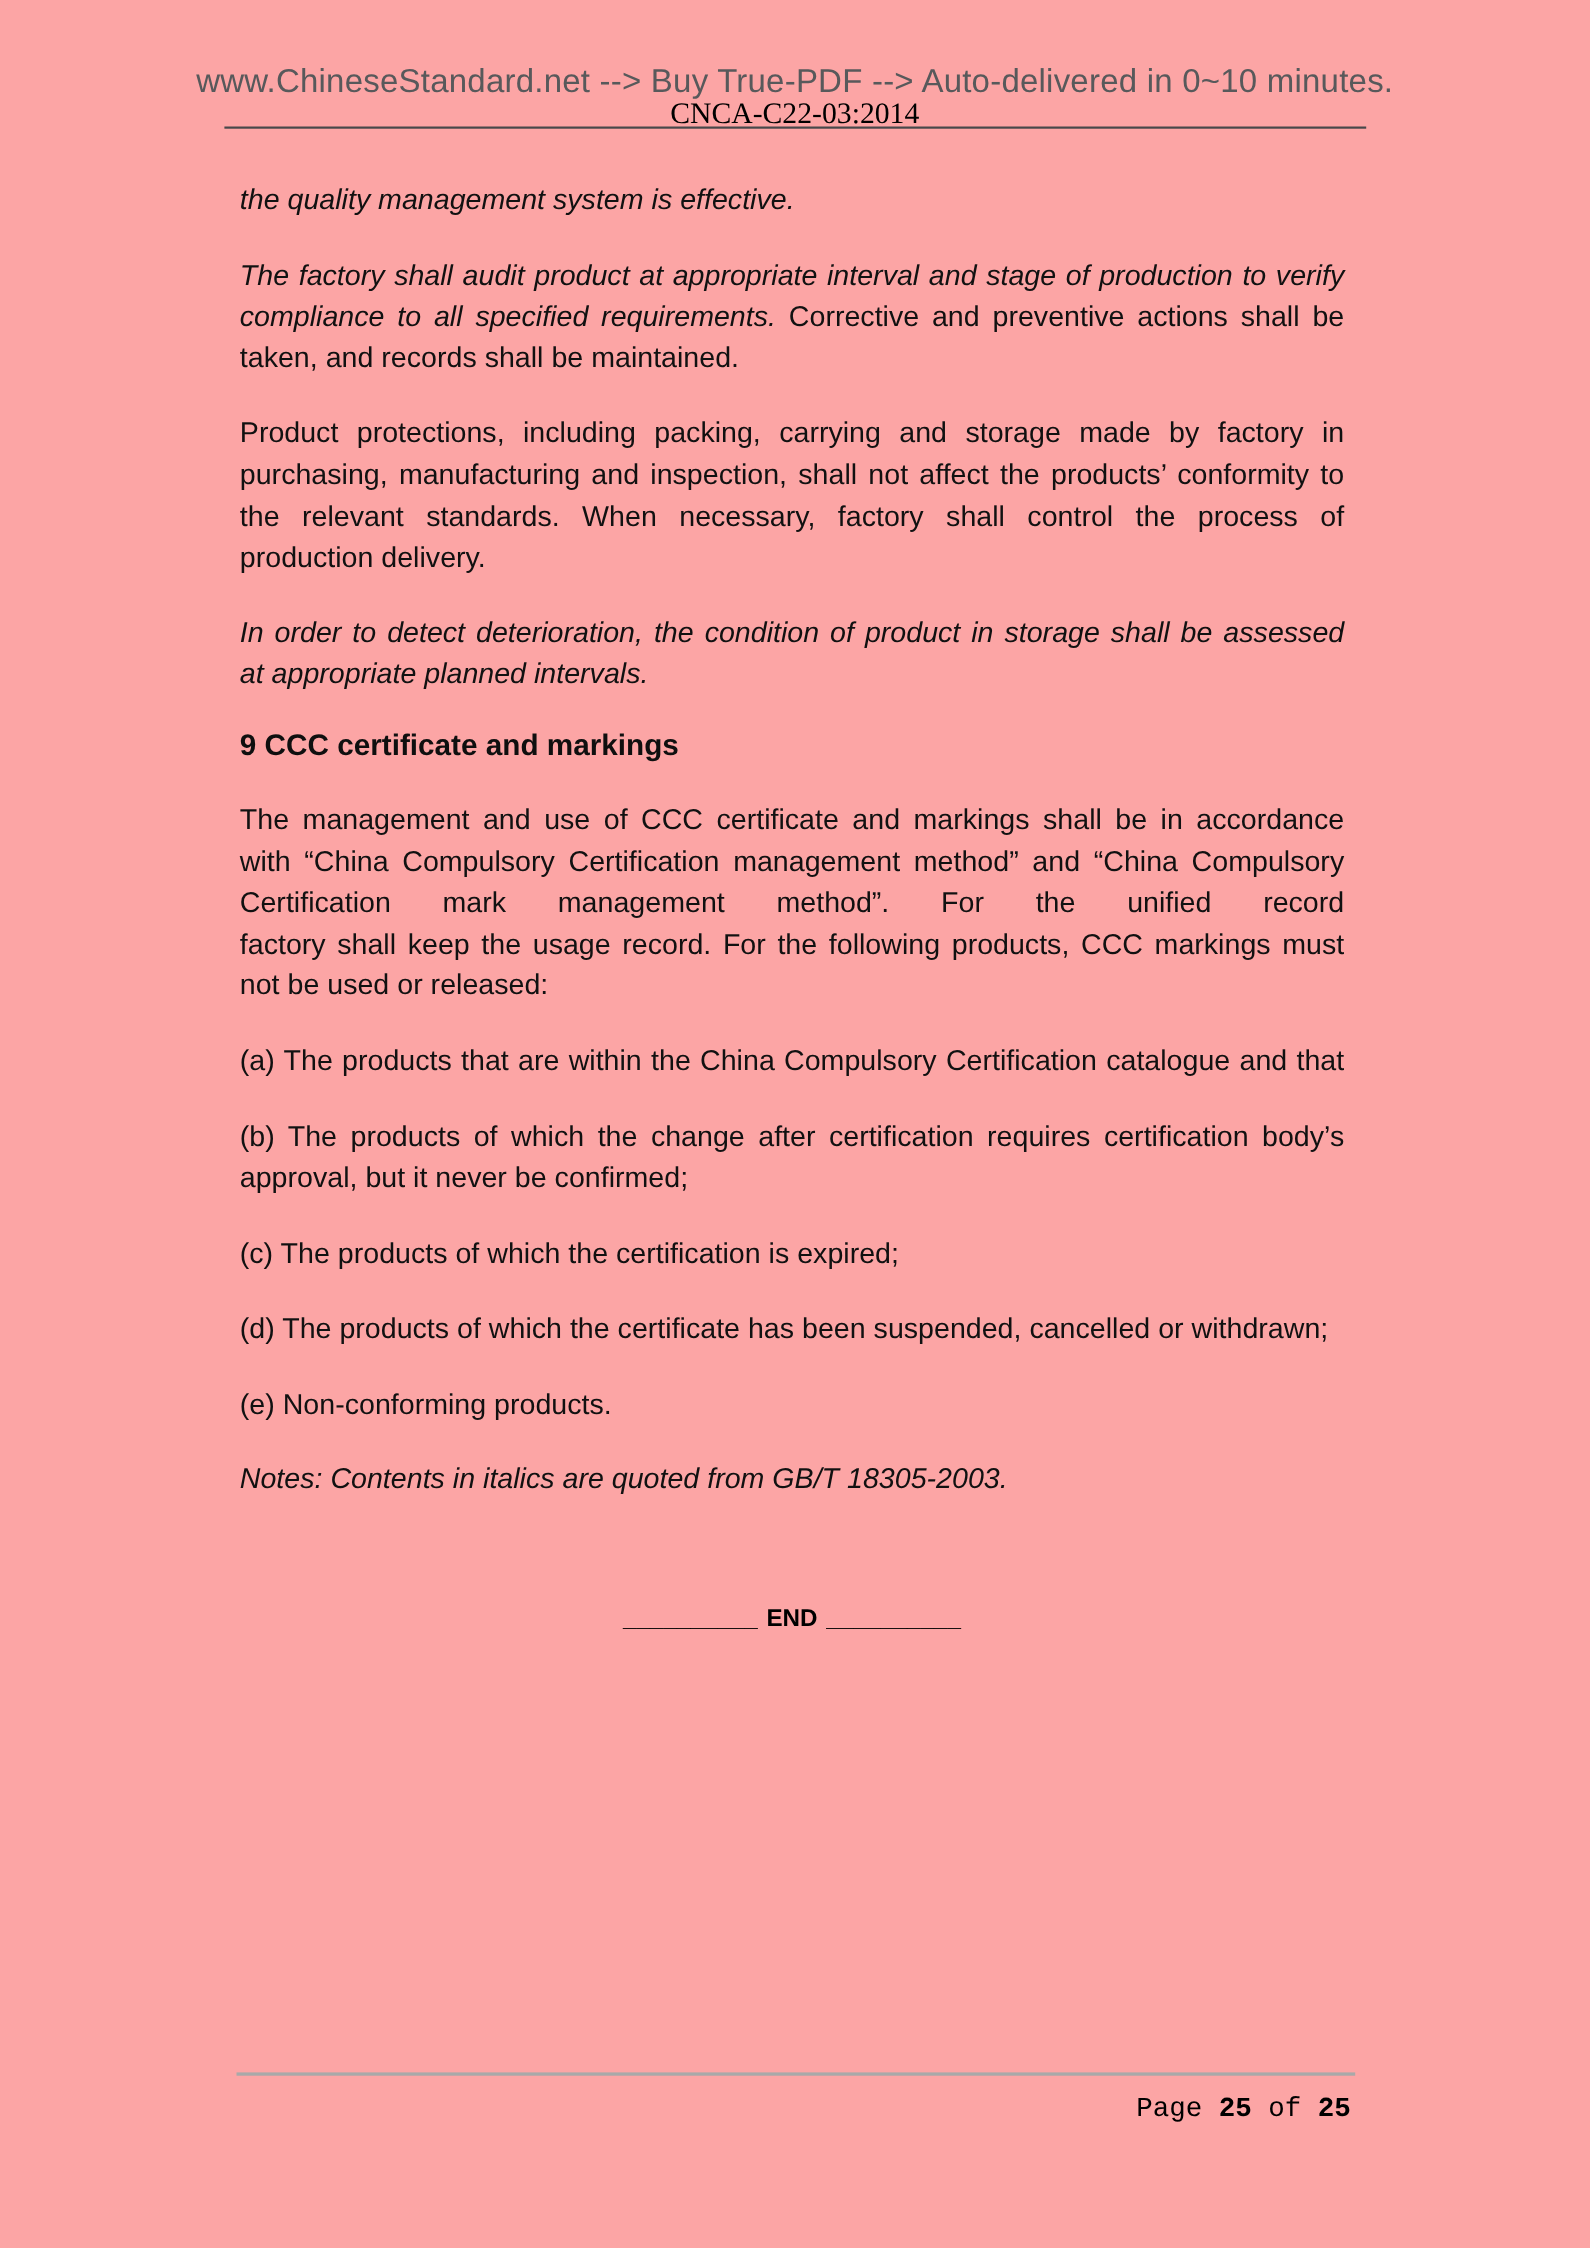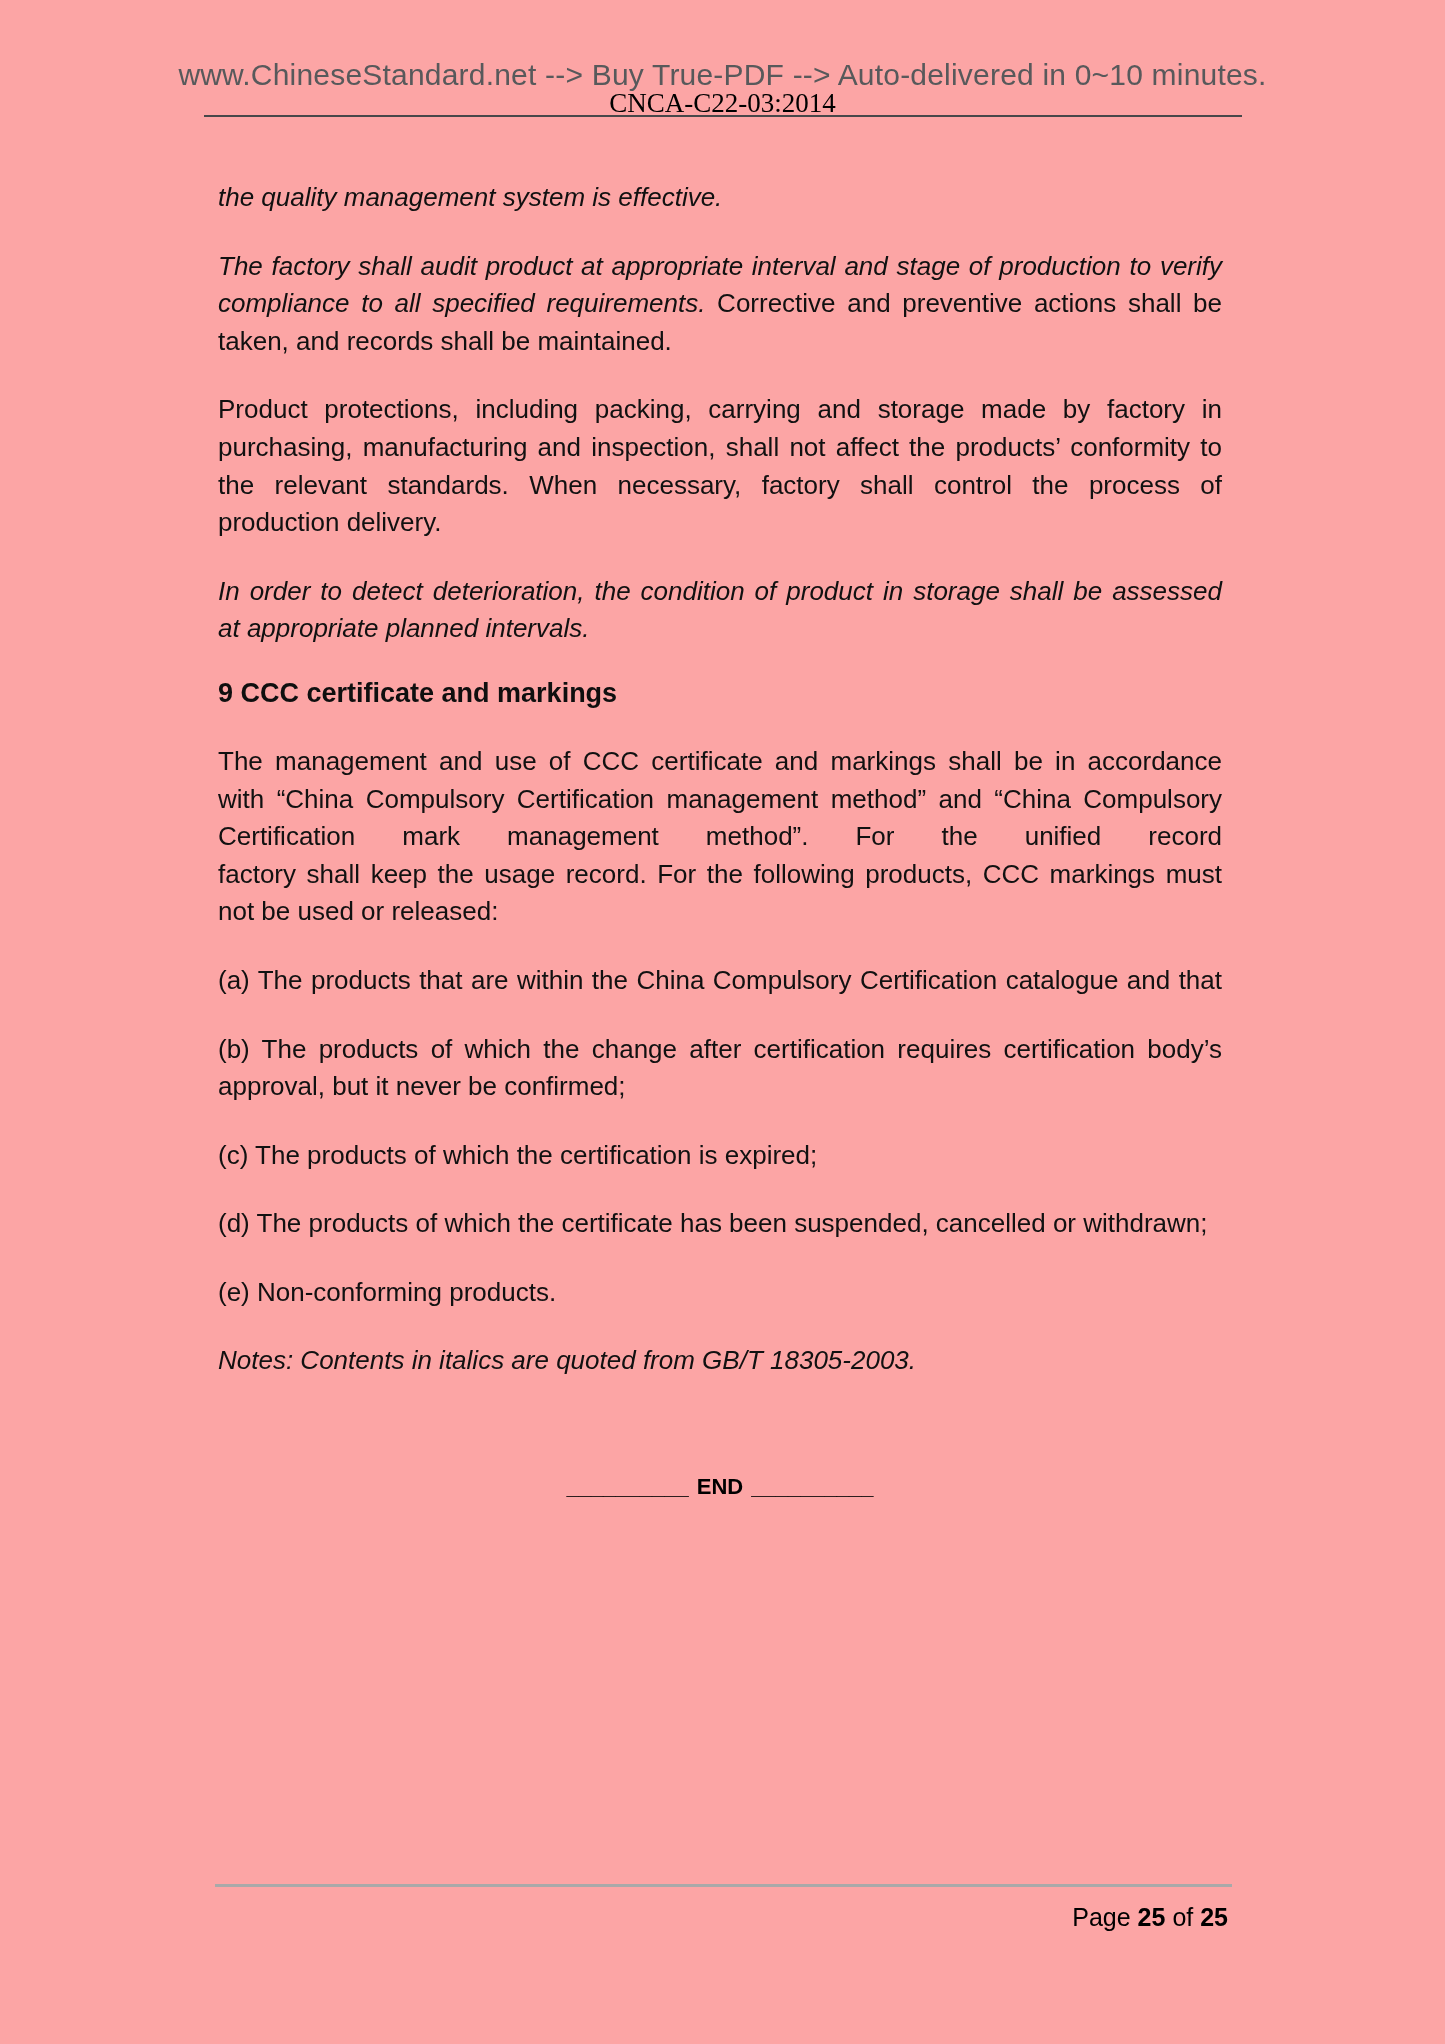--- a/index.html
+++ b/index.html
@@ -37,21 +37,21 @@
   }
   
   .content {
     position: absolute;
     top: 163px; left: 218px;
     width: 1004px;
     font-size: 26px;
     line-height: 37.6px;
   }
   .para { margin: 31px 0 0 0; }
-  .para:first-child { margin-top: 16px; }
+  .para:first-child { margin-top: 0; }
   h2.heading {
     margin: 26px 0 0 0;
     font-size: 27px;
     line-height: 38px;
     font-weight: bold;
     color: #0f0f0f;
   }
   .jl { text-align: justify; text-align-last: justify; }
   .ll { text-align: left; }
   .italic { font-style: italic; }
@@ -70,21 +70,21 @@
     position: absolute;
     top: 1884px; left: 215px;
     width: 1017px; height: 3px;
     background: #a9a9a9;
   }
   .pagenum {
     position: absolute;
     top: 1903px; left: 0;
     width: 1228px;
     text-align: right;
-    font-family: Liberation Sans, sans-serif;
+    font-family: Liberation Mono, monospace;
     font-size: 25px;
     color: #000000;
   }
   .pagenum b { font-weight: bold; }
 </style>
 </head>
 <body>
 
 <div class="page">
 

